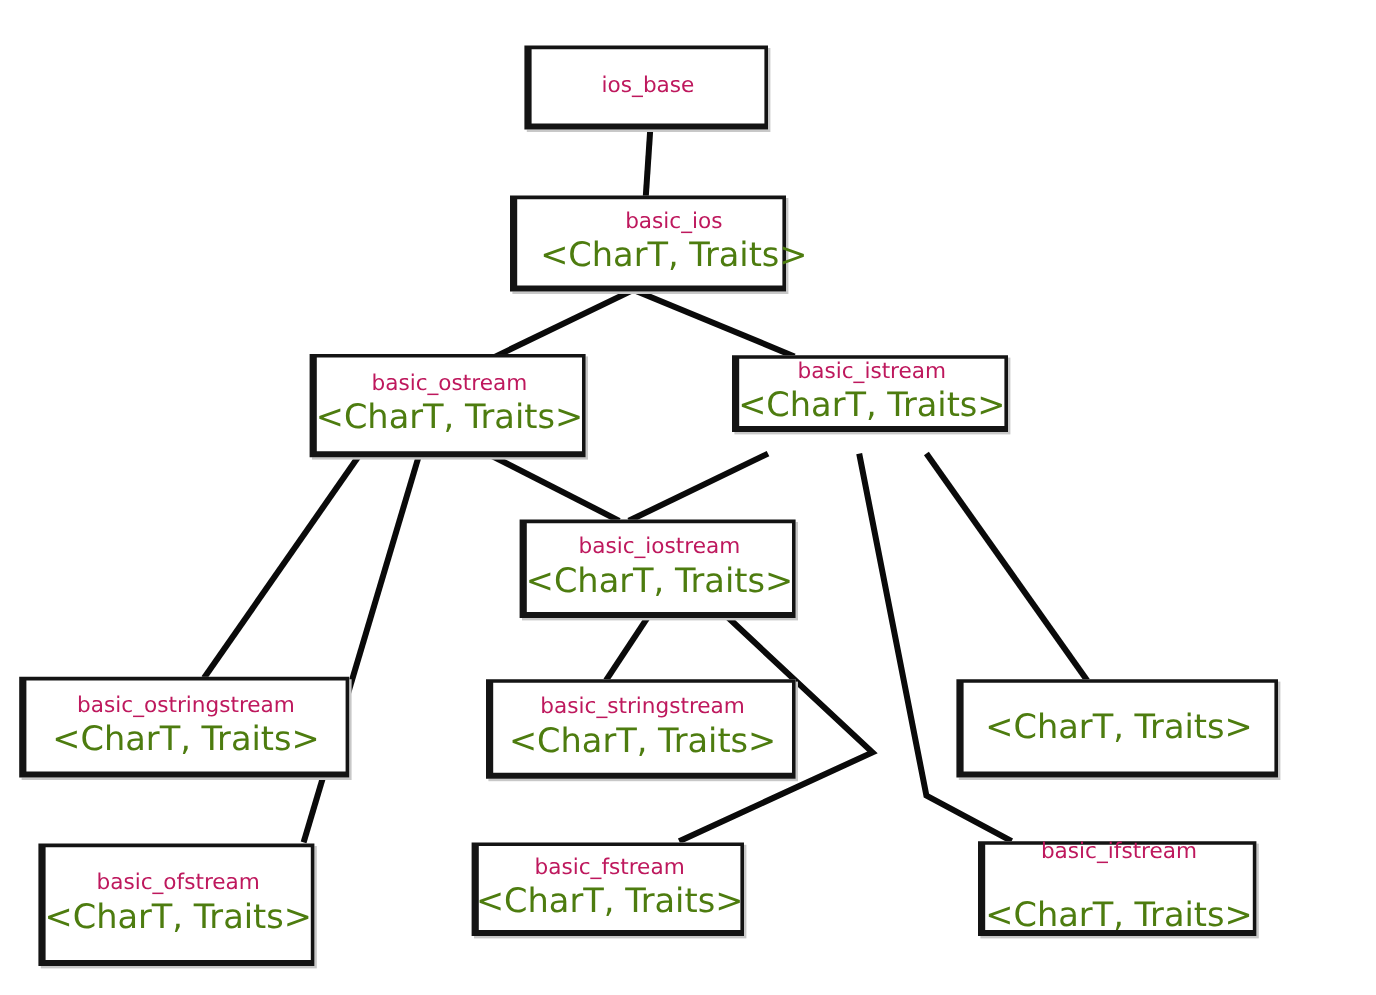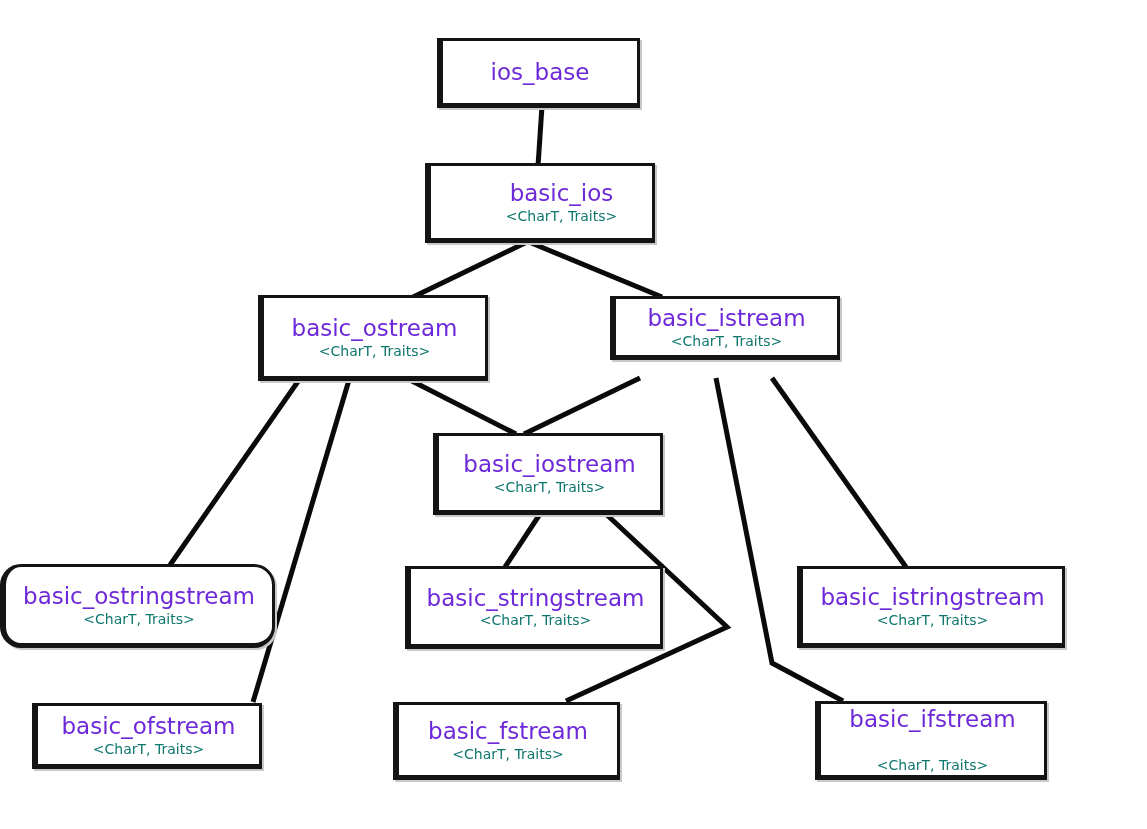--- a/index.html
+++ b/index.html
@@ -30,28 +30,28 @@
     border-left-width: 6px;
     border-bottom-width: 5px;
     box-shadow: 2px 2px 0 #c8c8c8;
     display: flex;
     flex-direction: column;
     justify-content: center;
     align-items: center;
     text-align: center;
   }
   .node-title {
-    font-size: 23px;
-    color: #6d28d9;
+    font-size: 18px;
+    color: #be185d;
     line-height: 1.25;
     white-space: nowrap;
   }
   .node-subtitle {
-    font-size: 14px;
-    color: #0f766e;
+    font-size: 28px;
+    color: #4d7c0f;
     line-height: 1.2;
     white-space: nowrap;
   }
 </style>
 </head>
 <body>
 
 <div id="stage">
   <svg class="edges-layer" viewBox="0 0 1147 829" xmlns="http://www.w3.org/2000/svg">
       <polyline points="542,106 538,166" fill="none" stroke="#0a0a0a" stroke-width="5" stroke-linejoin="miter"></polyline>
@@ -79,33 +79,32 @@
         <div class="node-subtitle">&lt;CharT, Traits&gt;</div>
       </div>
       <div class="node" style="left: 610px; top: 296px; width: 230px; height: 64px;">
         <div class="node-title">basic_istream</div>
         <div class="node-subtitle">&lt;CharT, Traits&gt;</div>
       </div>
       <div class="node" style="left: 433px; top: 433px; width: 230px; height: 82px;">
         <div class="node-title">basic_iostream</div>
         <div class="node-subtitle">&lt;CharT, Traits&gt;</div>
       </div>
-      <div class="node" style="left: 0; top: 564px; width: 275px; height: 84px; border-radius: 21px;">
+      <div class="node" style="left: 16px; top: 564px; width: 275px; height: 84px;">
         <div class="node-title">basic_ostringstream</div>
         <div class="node-subtitle">&lt;CharT, Traits&gt;</div>
       </div>
       <div class="node" style="left: 380px; top: 566px; width: 258px; height: 83px; margin-left: 25px;">
         <div class="node-title">basic_stringstream</div>
         <div class="node-subtitle">&lt;CharT, Traits&gt;</div>
       </div>
       <div class="node" style="left: 797px; top: 566px; width: 268px; height: 82px;">
-        <div class="node-title">basic_istringstream</div>
         <div class="node-subtitle">&lt;CharT, Traits&gt;</div>
       </div>
-      <div class="node" style="left: 32px; top: 703px; width: 230px; height: 66px;">
+      <div class="node" style="left: 32px; top: 703px; width: 230px; height: 102px;">
         <div class="node-title">basic_ofstream</div>
         <div class="node-subtitle">&lt;CharT, Traits&gt;</div>
       </div>
       <div class="node" style="left: 393px; top: 702px; width: 227px; height: 78px;">
         <div class="node-title">basic_fstream</div>
         <div class="node-subtitle">&lt;CharT, Traits&gt;</div>
       </div>
       <div class="node" style="left: 815px; top: 701px; width: 232px; height: 79px; gap: 24px;">
         <div class="node-title">basic_ifstream</div>
         <div class="node-subtitle">&lt;CharT, Traits&gt;</div>

